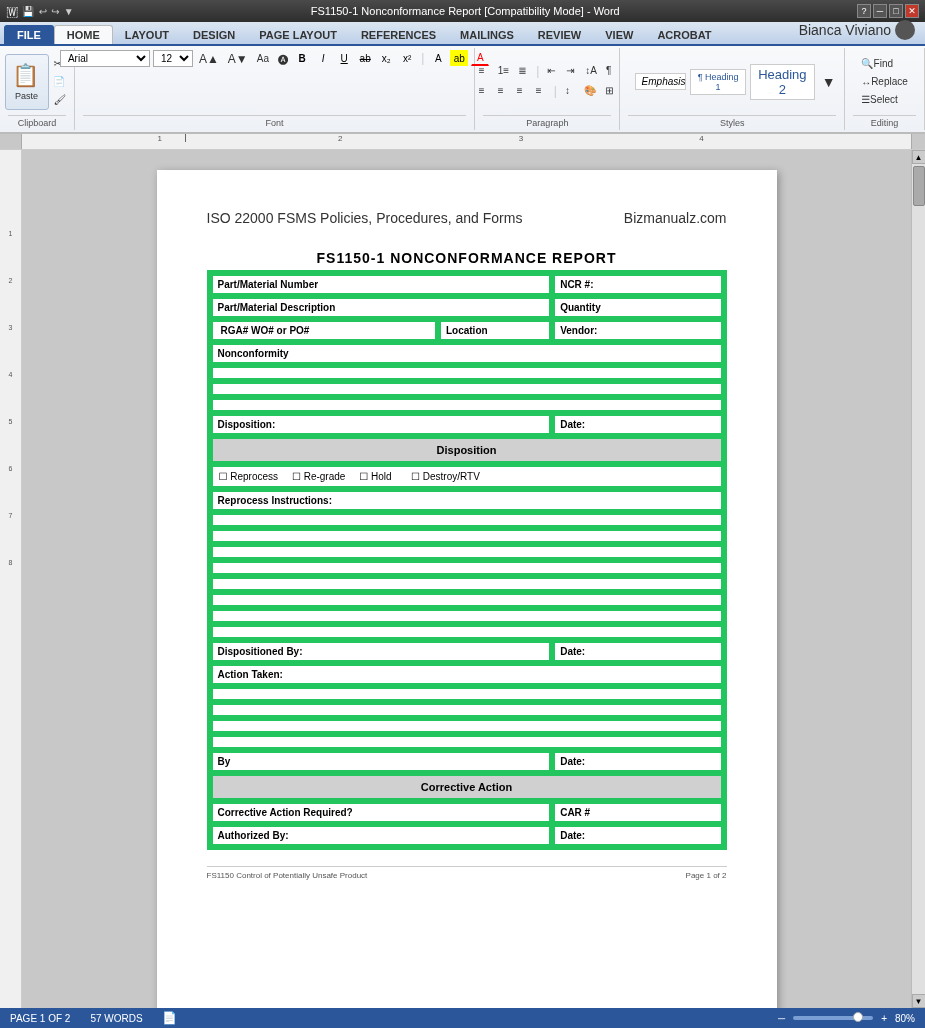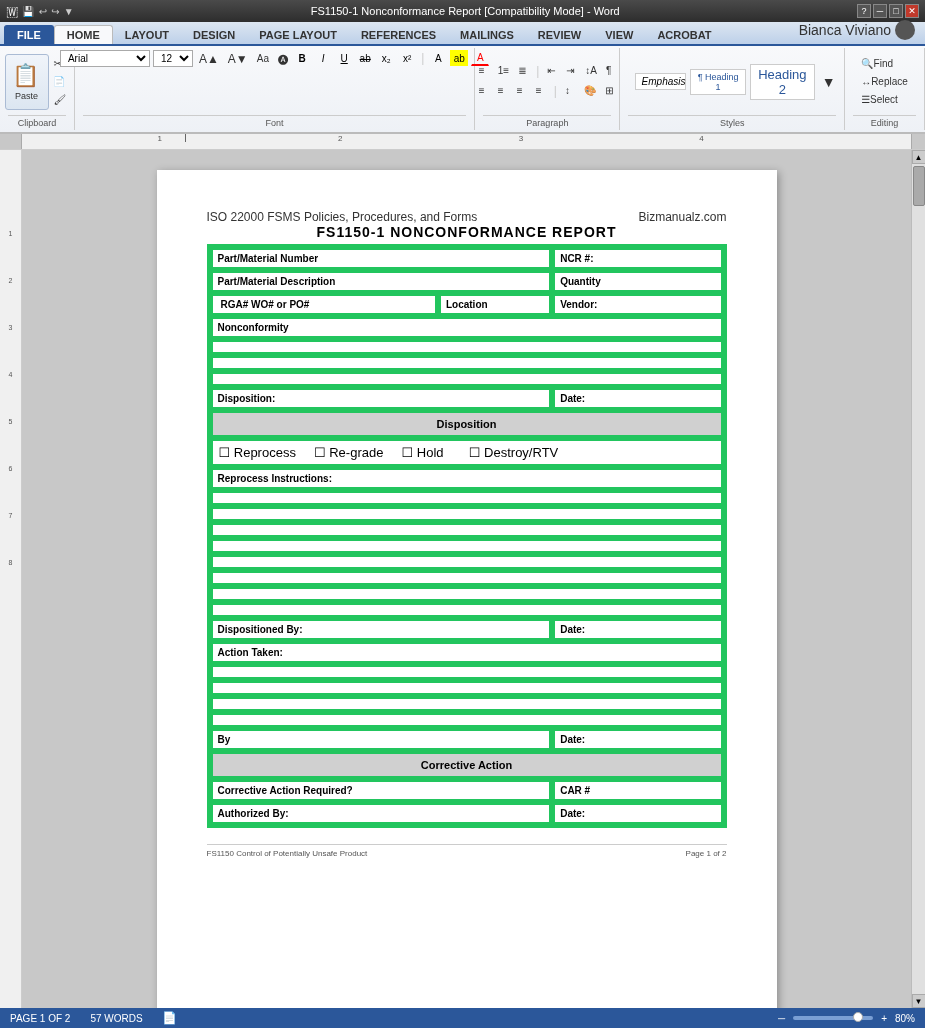--- a/index.html
+++ b/index.html
@@ -231,23 +231,23 @@
       background: white;
       width: 620px;
       min-height: 860px;
       box-shadow: 2px 2px 8px rgba(0,0,0,0.3);
       padding: 40px 50px;
       font-family: Arial, sans-serif;
     }
     .page-header {
       display: flex;
       justify-content: space-between;
-      font-size: 12px;
+      font-size: 14px;
       color: #333;
-      margin-bottom: 0;
+      margin-bottom: 24px;
     }
     .doc-title {
       text-align: center;
       font-size: 14px;
       font-weight: bold;
       letter-spacing: 1px;
       margin-bottom: 4px;
     }
     .doc-subtitle {
       text-align: center;
@@ -270,21 +270,21 @@
       font-weight: bold;
     }
     .form-table .section-header {
       background: #d0d0d0;
       font-weight: bold;
       text-align: center;
       font-size: 11px;
       padding: 5px;
     }
     .empty-row td { height: 16px; }
-    .checkbox-row td { font-size: 13px; padding: 4px 6px; }
+    .checkbox-row td { font-size: 10px; padding: 4px 6px; }
 
     .page-footer {
       display: flex;
       justify-content: space-between;
       font-size: 8px;
       color: #555;
       margin-top: 16px;
       border-top: 1px solid #ccc;
       padding-top: 4px;
     }

